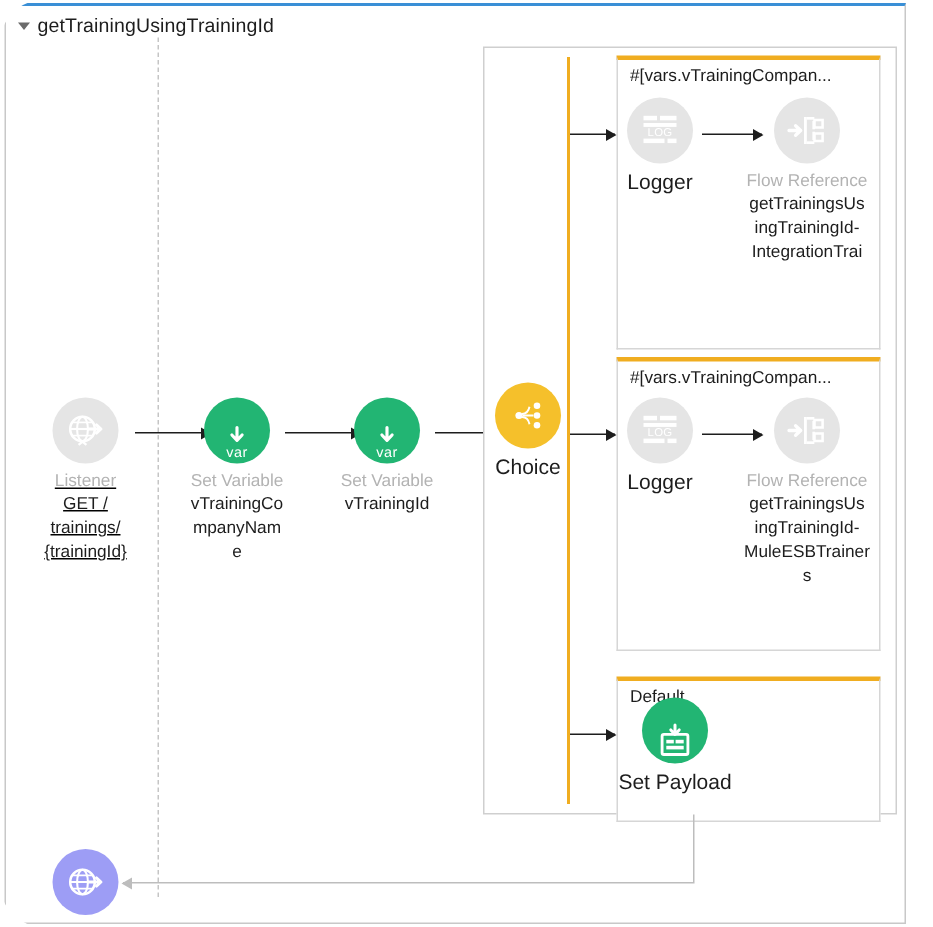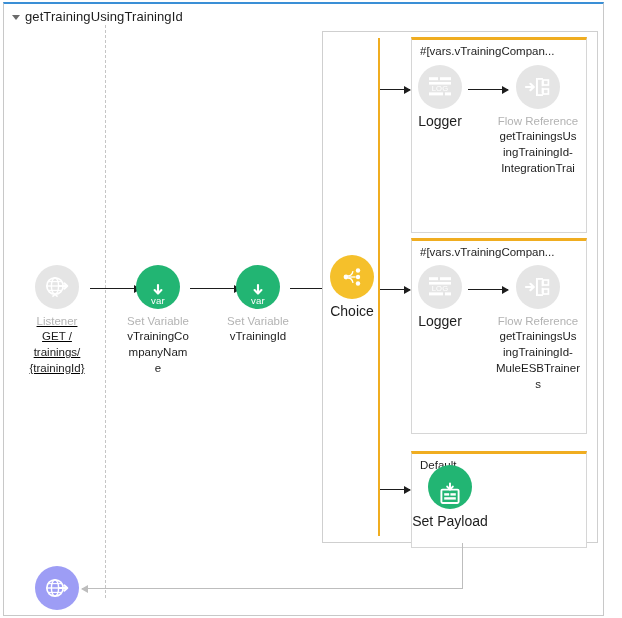--- a/index.html
+++ b/index.html
@@ -10,20 +10,21 @@
   body {
     font-family: "Liberation Sans", sans-serif;
     -webkit-font-smoothing: antialiased;
   }
   #canvas {
     position: relative;
     width: 622px;
     height: 618px;
     background: #ffffff;
     overflow: hidden;
+    border-radius: 29px;
   }
   
   .outer-frame {
     position: absolute;
     left: 3px;
     top: 2px;
     width: 601px;
     height: 614px;
     border: 1px solid #c8c8c8;
     border-top: 2px solid #3a8fd6;

